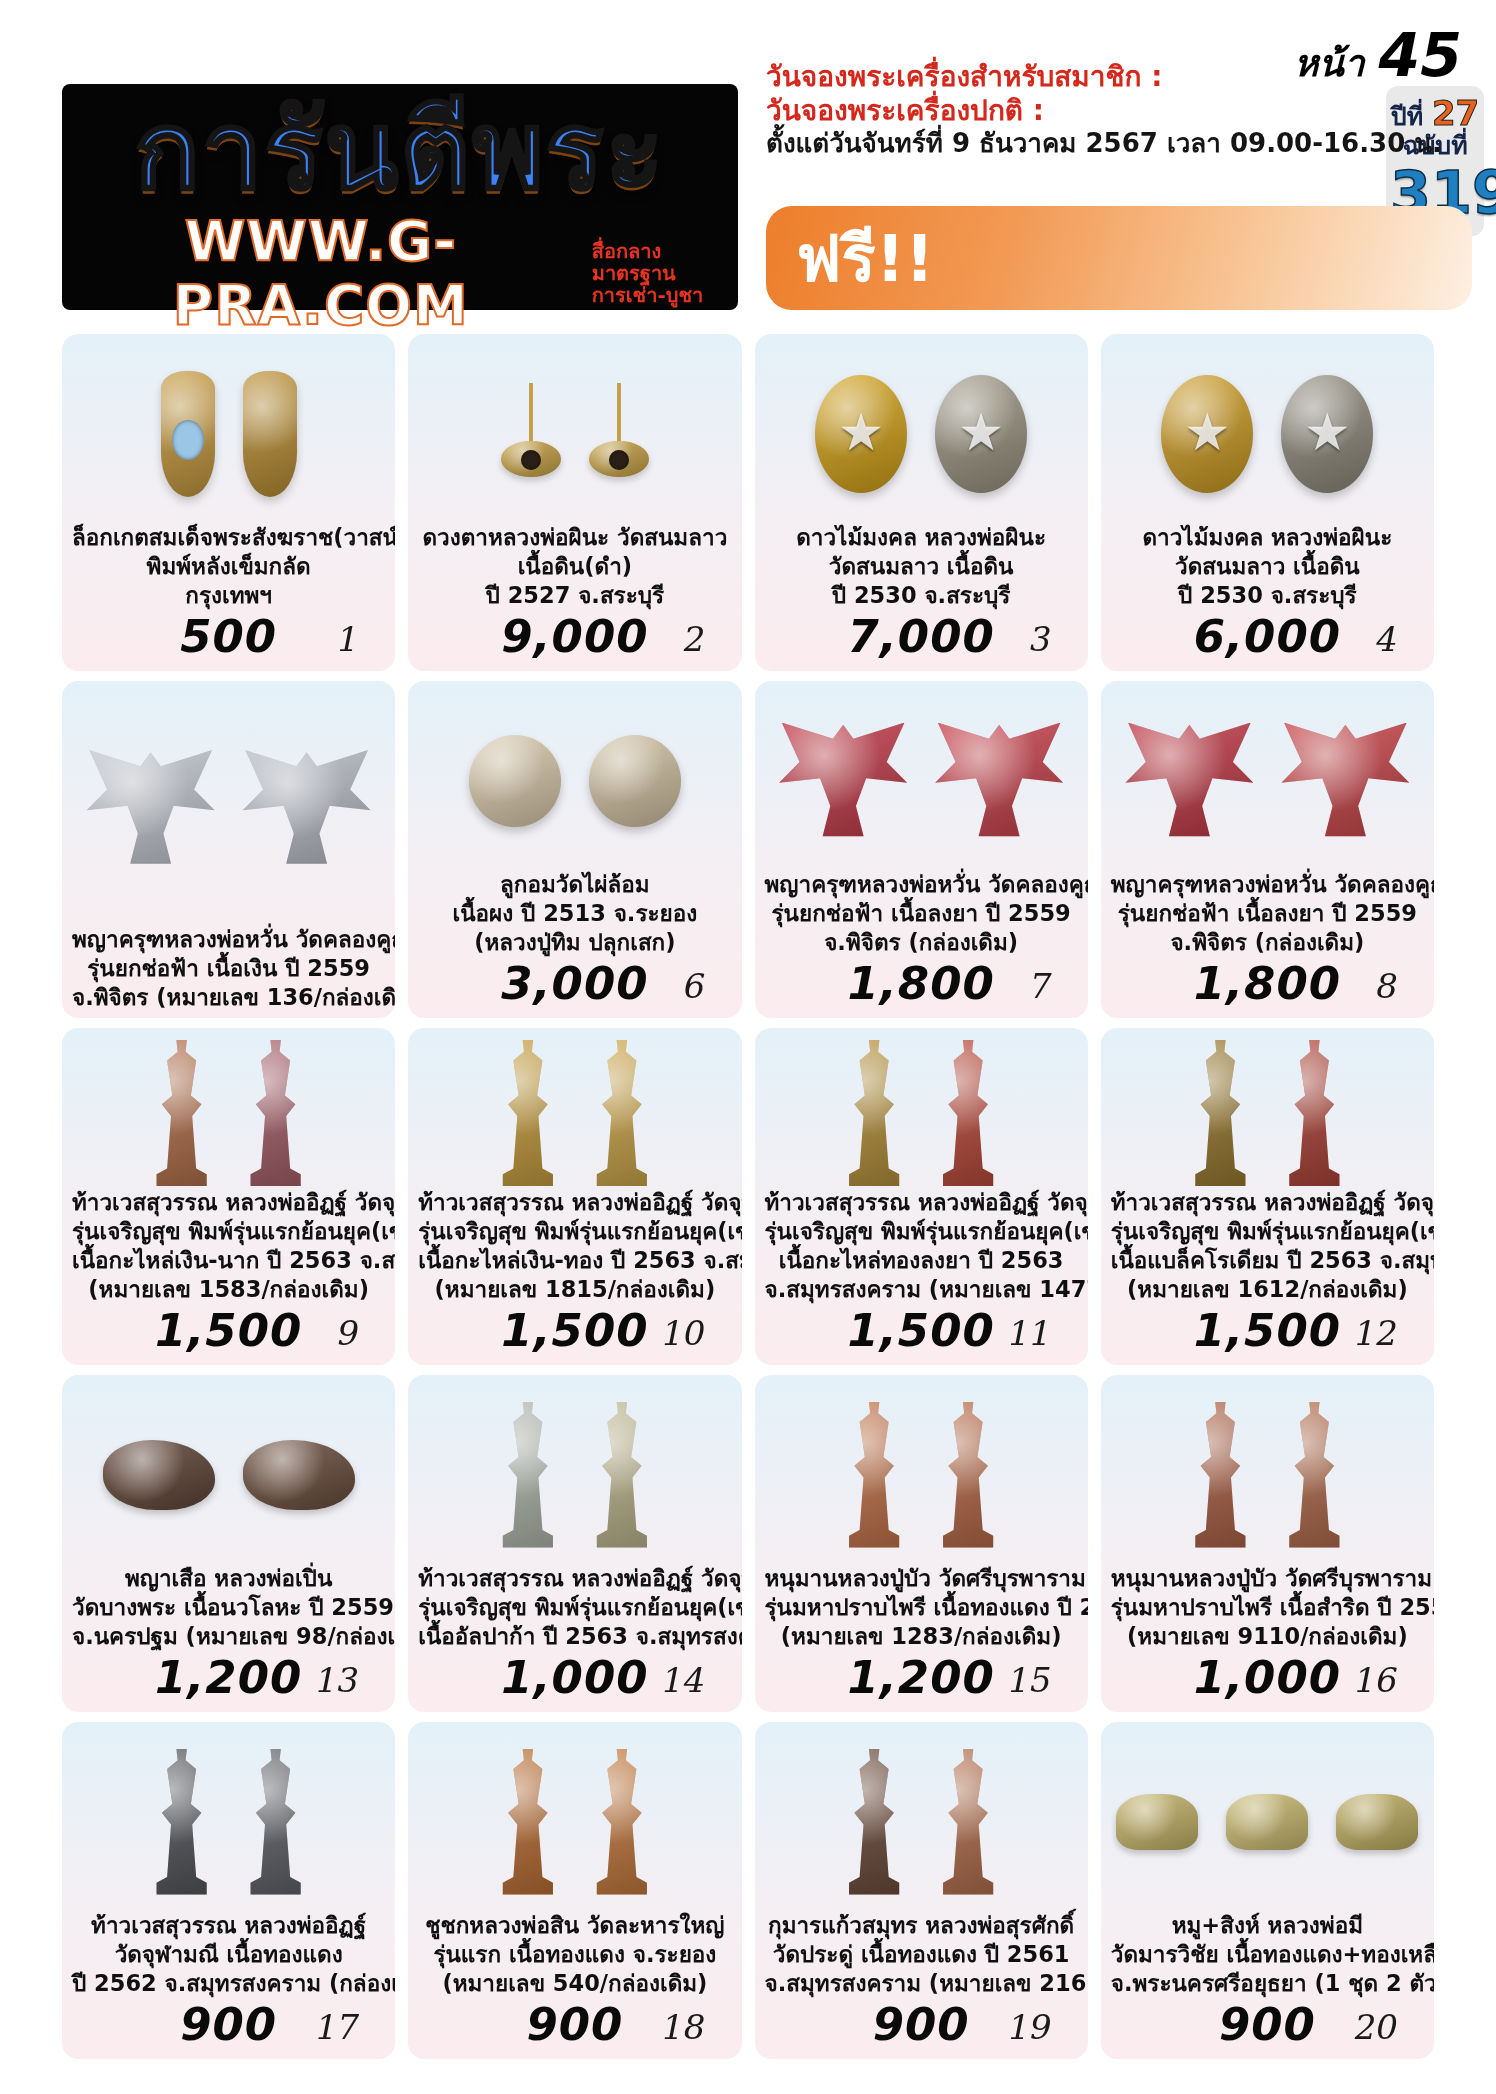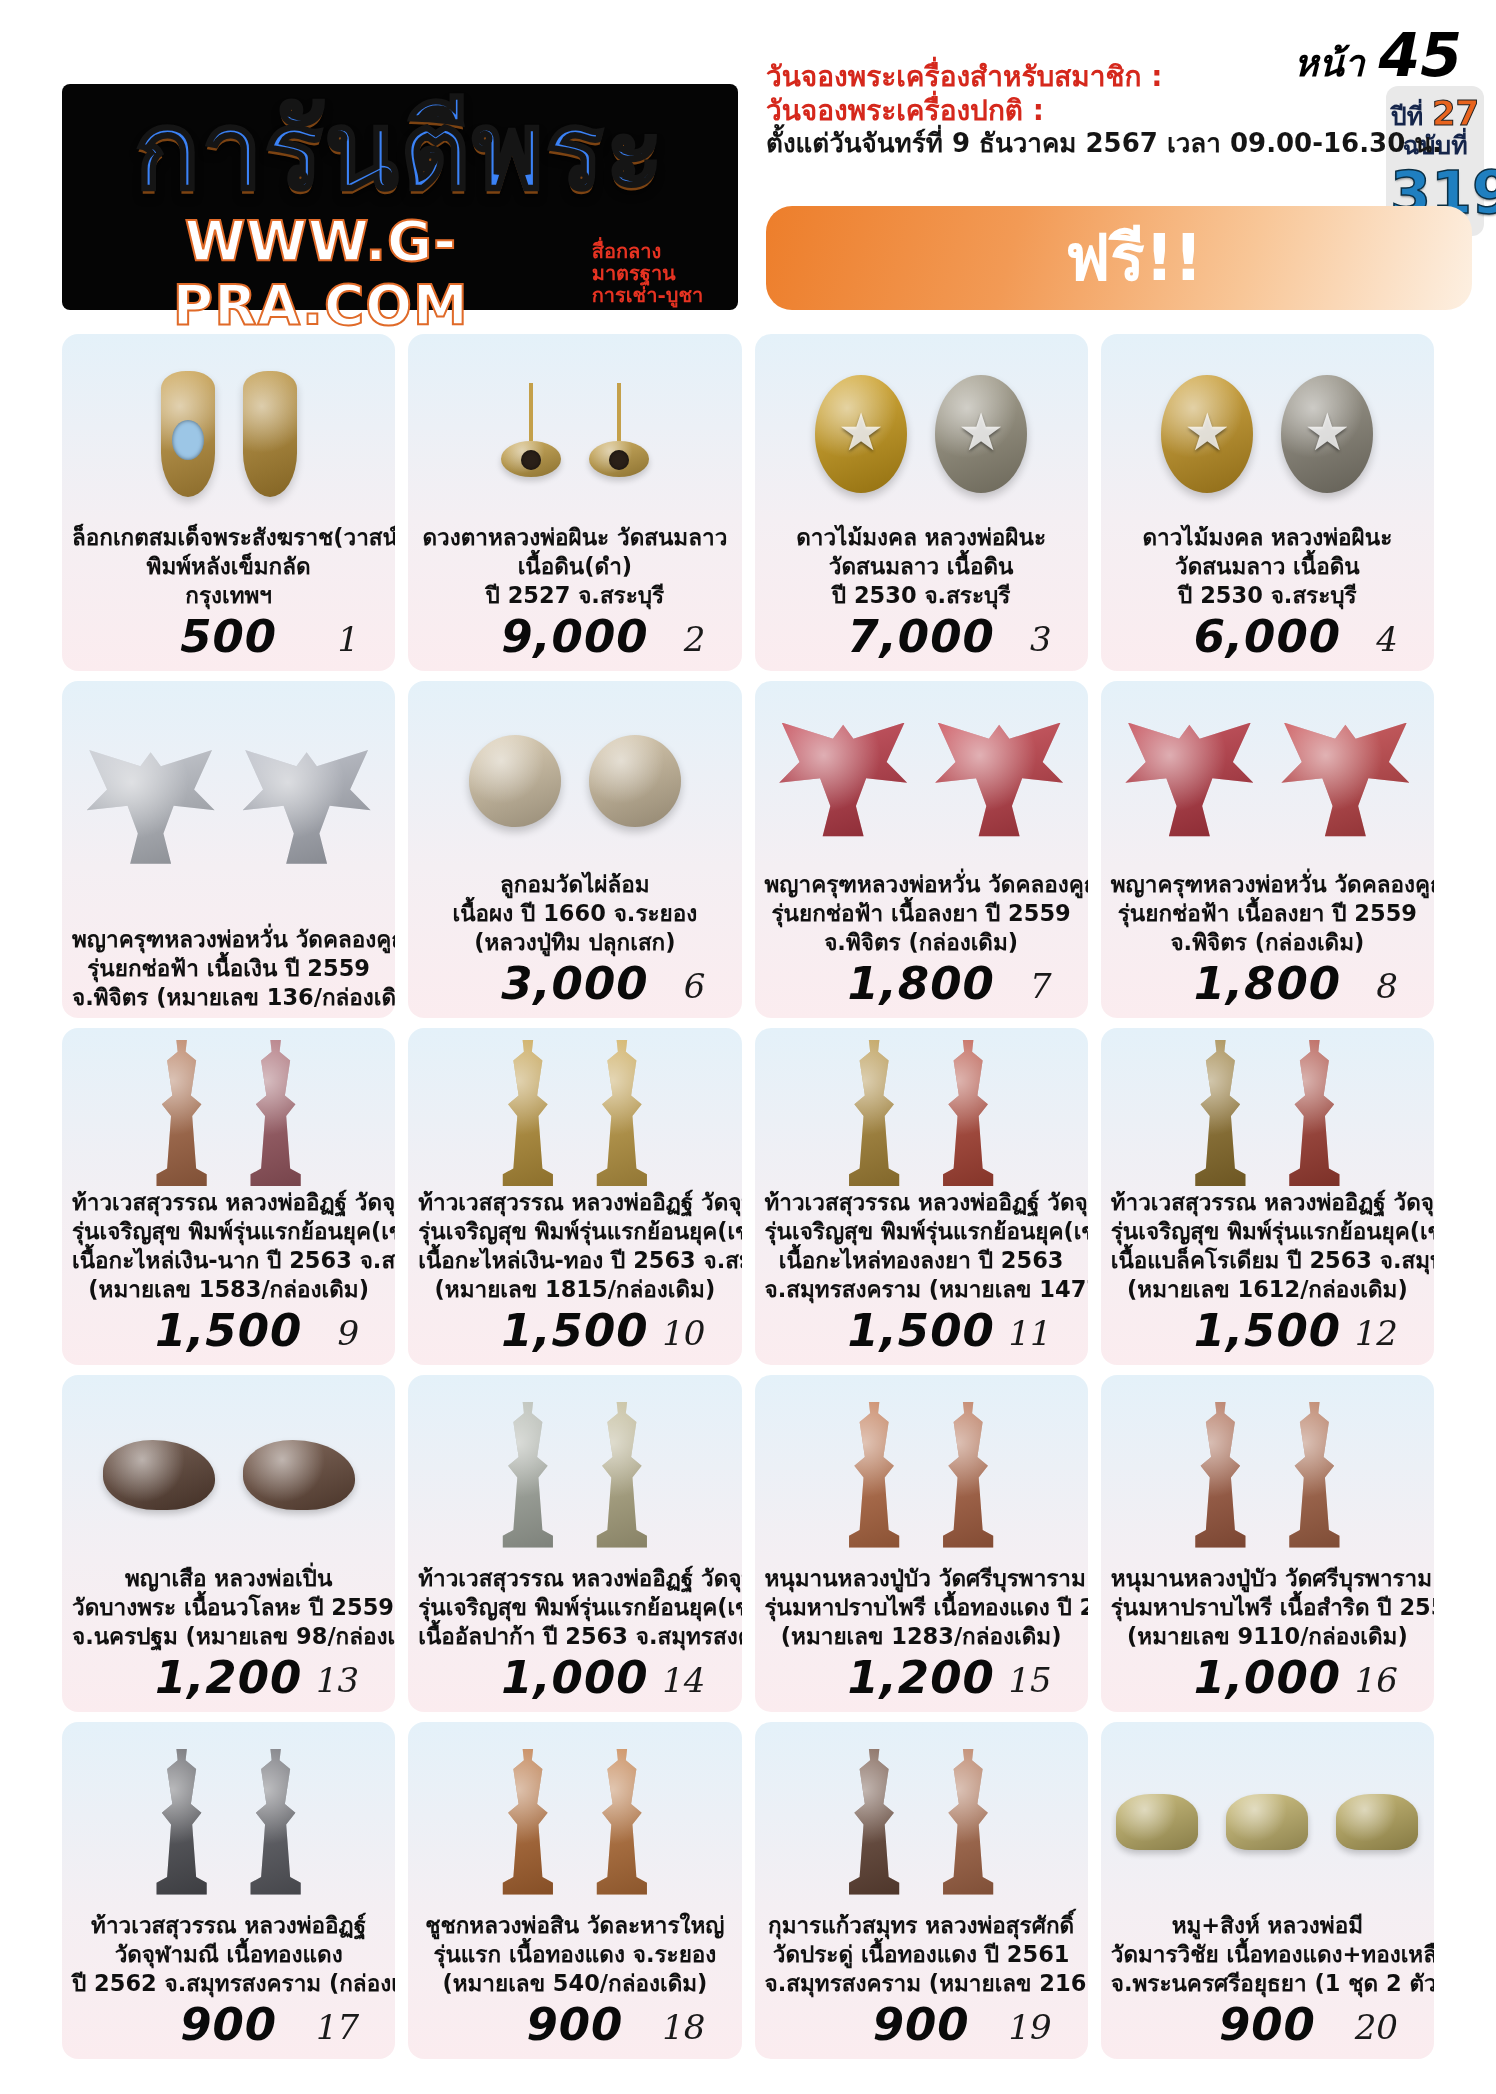--- a/index.html
+++ b/index.html
@@ -47,21 +47,21 @@
   }
 
   .schedule { position: absolute; left: 766px; top: 60px; line-height: 1.22; }
   .schedule .red { color: #d5281c; font-weight: 800; font-size: 28px; }
   .schedule .blk { color: #151515; font-weight: 700; font-size: 26px; margin-bottom: 3px; }
 
   .promo {
     position: absolute; left: 766px; top: 206px; width: 706px; height: 104px;
     border-radius: 26px;
     background: linear-gradient(105deg, #ed7e2b 0%, #f29a55 35%, #f8c697 68%, #fdf0e2 100%);
-    display: flex; align-items: center; padding-left: 30px; gap: 24px; flex-direction: column;
+    display: flex; align-items: center; padding-left: 30px; gap: 24px;
   }
   .promo .free { font-size: 64px; font-weight: 800; color: #fff; }
   .promo .ptitle { font-size: 41px; font-weight: 600; color: #38250f; line-height: 1.1; }
   .promo .psub { font-size: 22px; font-weight: 700; color: #3c2a16; margin-top: 2px; }
 
   
   .grid {
     position: absolute; left: 62px; right: 62px; top: 334px;
     display: grid; grid-template-columns: repeat(4, 1fr);
     gap: 10px 13px; grid-auto-rows: 337px;
@@ -248,21 +248,21 @@
         </div>
   </div>
 
   <div class="card">
     <div class="photos">
           <div class="piece p-ball" style="background-color: rgb(217, 201, 171);"></div>
           <div class="piece p-ball" style="background-color: rgb(210, 193, 162);"></div>
         </div>
     <div class="lines">
           <div class="line">ลูกอมวัดไผ่ล้อม</div>
-          <div class="line">เนื้อผง ปี 1660 จ.ระยอง</div>
+          <div class="line">เนื้อผง ปี 2513 จ.ระยอง</div>
           <div class="line">(หลวงปู่ทิม ปลุกเสก)</div>
         </div>
     <div class="price-row">
       <div class="price">3,000</div>
       <div class="no">6</div>
     </div>
   </div>
 
   <div class="card">
     <div class="photos">

